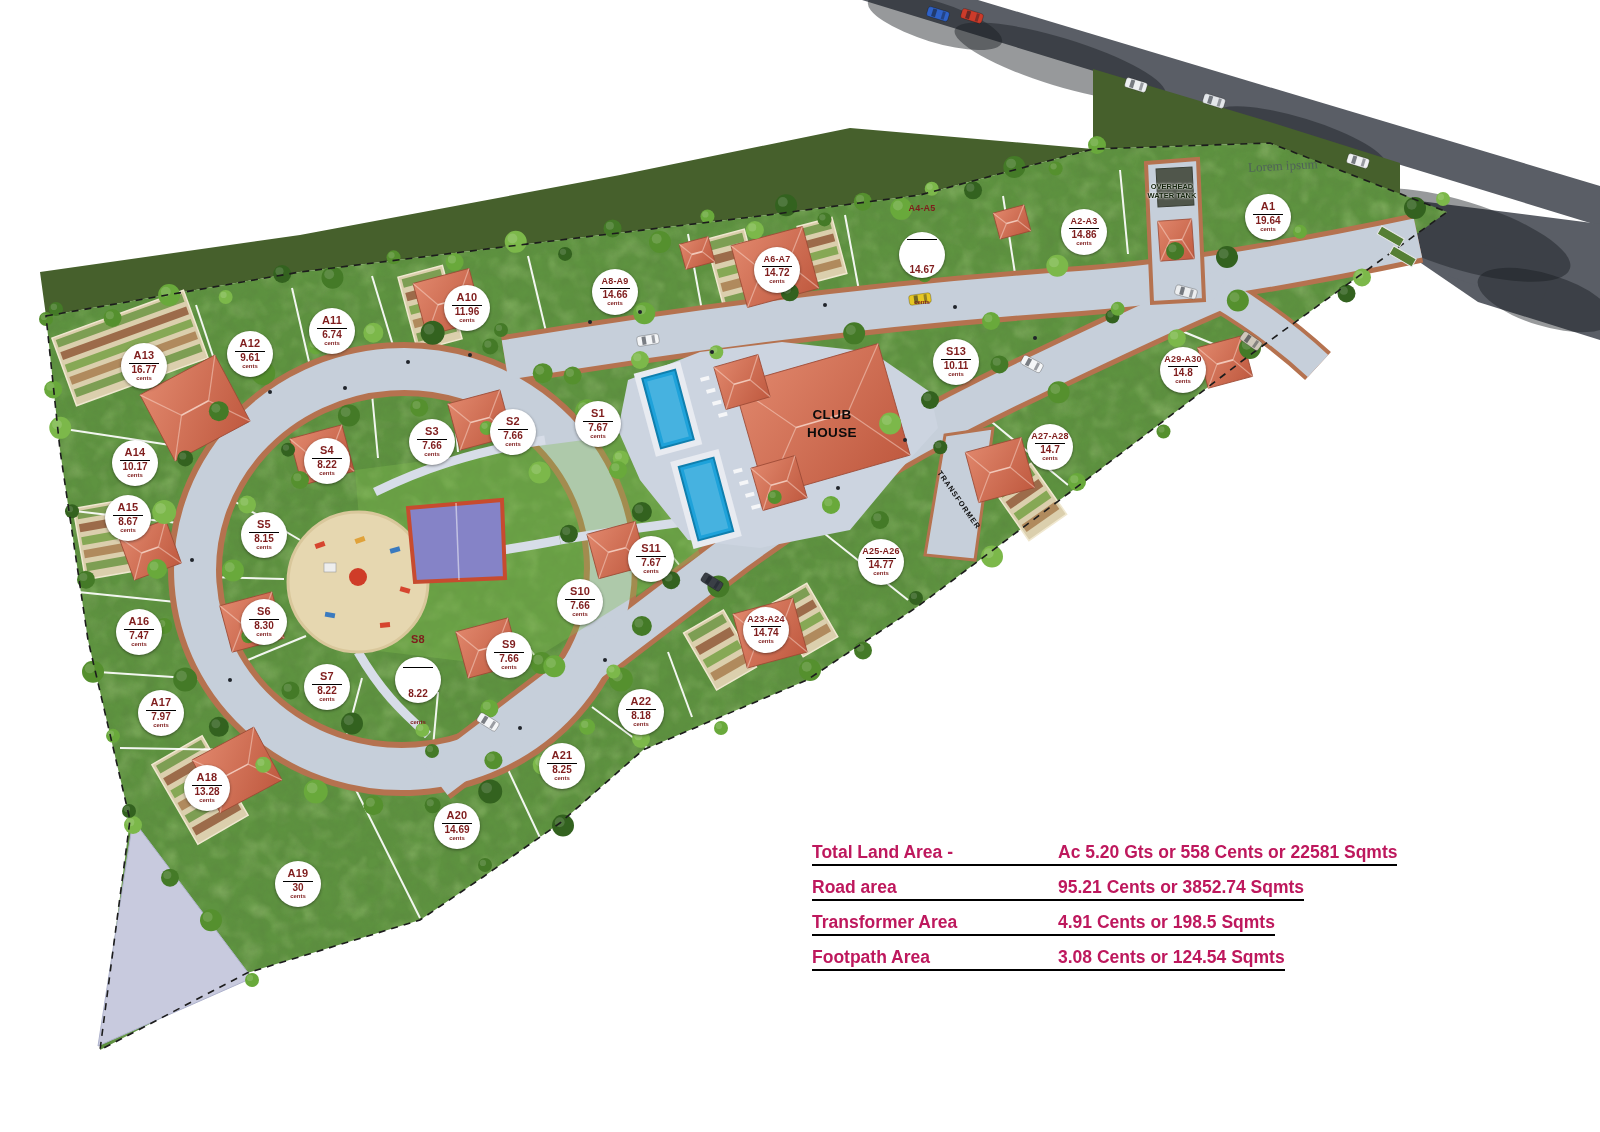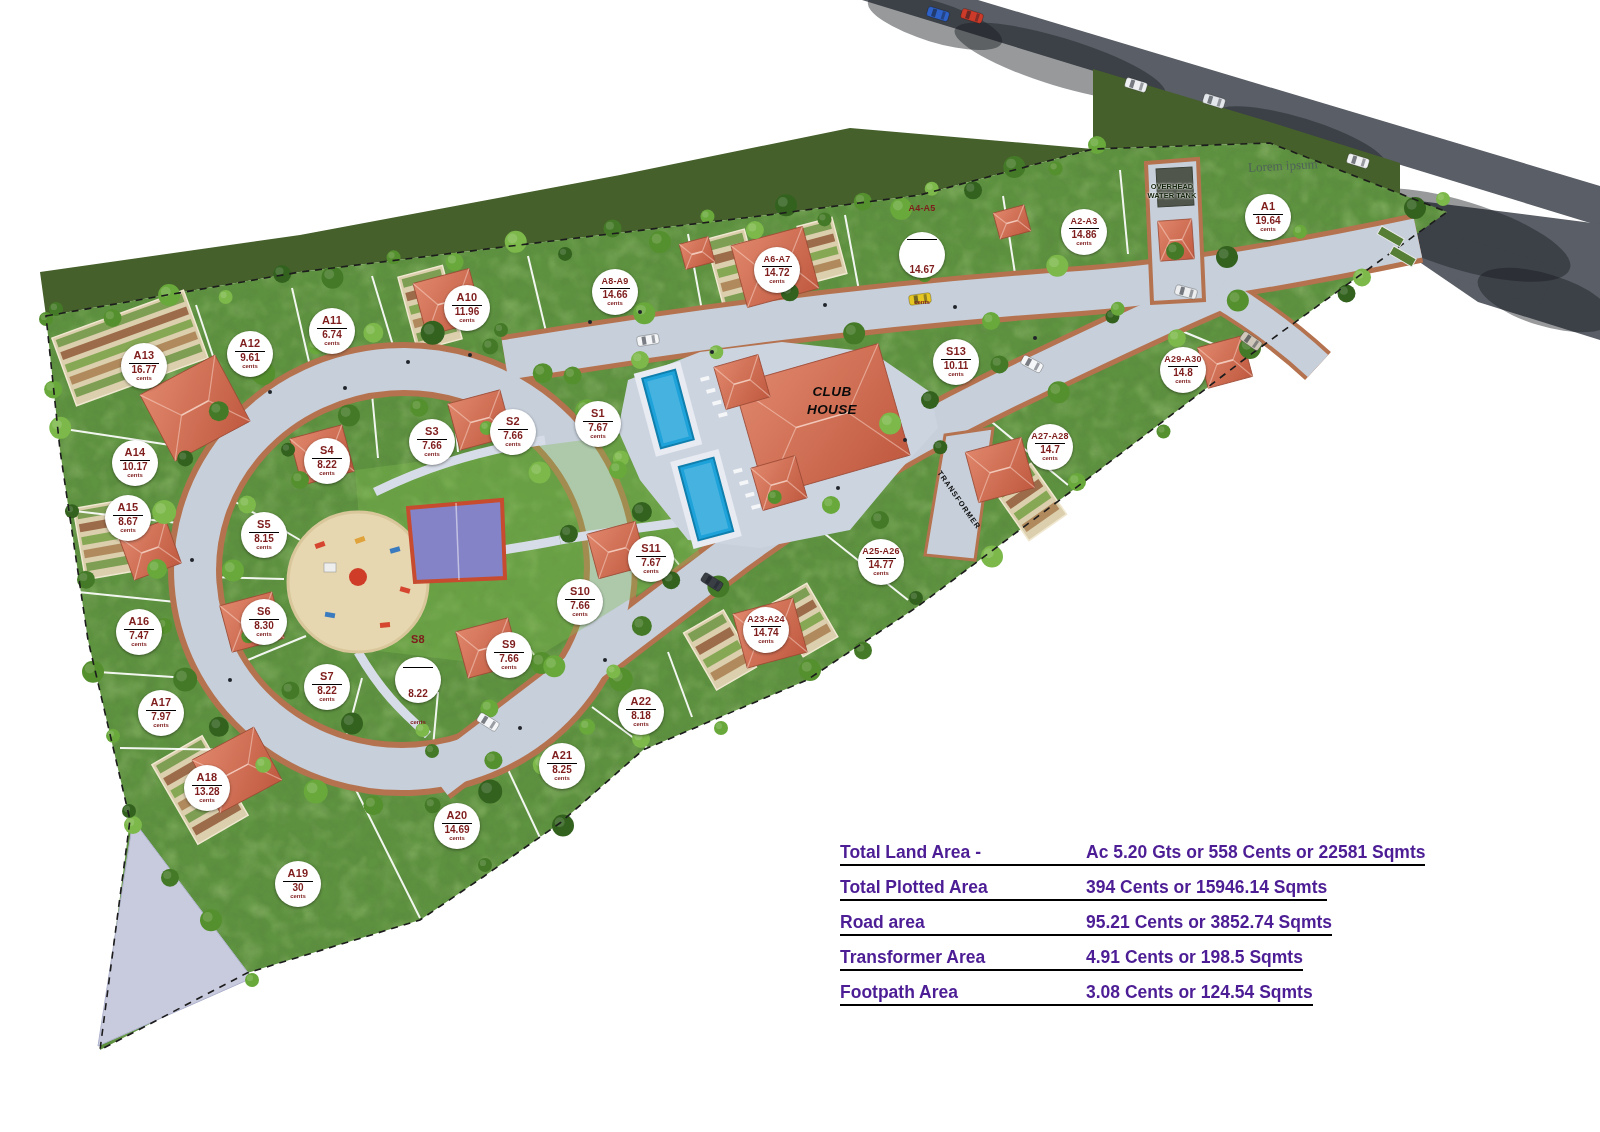--- a/index.html
+++ b/index.html
@@ -17,21 +17,21 @@
   .marker .unit{font-size:6px;font-weight:bold;line-height:1.2;}
   
   .maplabel{position:absolute;color:#0b0b0b;font-weight:bold;text-align:center;z-index:25;white-space:nowrap;}
   #club-label{font-size:13.5px;line-height:1.3;letter-spacing:.4px;transform:translate(-50%,-50%);}
   #tank-label{font-size:7.5px;line-height:1.25;transform:translate(-50%,-50%);color:#13230b;
               text-shadow:0 0 2px rgba(255,255,255,.95),0 0 3px rgba(255,255,255,.8);}
   #transformer-label{font-size:7.5px;letter-spacing:1px;transform:translate(-50%,-50%) rotate(55deg);}
   #watermark{position:absolute;font-size:13px;color:rgba(75,85,95,.8);transform:rotate(-3deg);
              z-index:24;font-family:"Liberation Serif", serif;}
   
-  #legend{position:absolute;left:840px;top:842px;z-index:40;color:#4c1d95;}
+  #legend{position:absolute;left:812px;top:842px;z-index:40;color:#be185d;}
   .legend-row{display:flex;width:max-content;border-bottom:2.5px solid #000;margin-bottom:11px;
               padding-bottom:1px;font-size:17.5px;font-weight:bold;}
   .legend-row .lab{width:246px;flex:none;}
   .legend-row .val{white-space:nowrap;}
 </style>
 </head>
 <body>
 
 <div id="stage">
   <svg id="map-svg" width="1600" height="1132" viewBox="0 0 1600 1132">
@@ -710,21 +710,21 @@
         <circle cx="520" cy="728" r="2" fill="#20242a"></circle>
         <circle cx="605" cy="660" r="2" fill="#20242a"></circle>
         <circle cx="838" cy="488" r="2" fill="#20242a"></circle>
       </g>
       <g>
         <rect x="1378" y="232" width="26" height="9" fill="#567f35" stroke="#e8e8e8" stroke-width="1" transform="rotate(30 1391 236)"></rect>
         <rect x="1390" y="252" width="26" height="9" fill="#567f35" stroke="#e8e8e8" stroke-width="1" transform="rotate(30 1403 256)"></rect>
       </g>
     </svg>
 
-  <div class="maplabel" id="club-label" style="left:832px;top:401px;font-style:italic;">
+  <div class="maplabel" id="club-label" style="left:832px;top:424px;">
     <div>CLUB</div>
     <div>HOUSE</div>
   </div>
 
   <div class="maplabel" id="tank-label" style="left:1172px;top:191px;">
     <div>OVERHEAD</div>
     <div>WATER TANK</div>
   </div>
 
   <div class="maplabel" id="transformer-label" style="left:959px;top:500px;">TRANSFORMER</div>
@@ -937,24 +937,20 @@
         <div class="unit">cents</div>
       </div>
     </div>
 
   <div id="legend">
       <div class="legend-row">
         <span class="lab">Total Land Area -</span>
         <span class="val">Ac 5.20 Gts or 558 Cents or 22581 Sqmts</span>
       </div>
       <div class="legend-row">
-        <span class="lab">Total Plotted Area</span>
-        <span class="val">394 Cents or 15946.14 Sqmts</span>
-      </div>
-      <div class="legend-row">
         <span class="lab">Road area</span>
         <span class="val">95.21 Cents or 3852.74 Sqmts</span>
       </div>
       <div class="legend-row">
         <span class="lab">Transformer Area</span>
         <span class="val">4.91 Cents or 198.5 Sqmts</span>
       </div>
       <div class="legend-row">
         <span class="lab">Footpath Area</span>
         <span class="val">3.08 Cents or 124.54 Sqmts</span>

